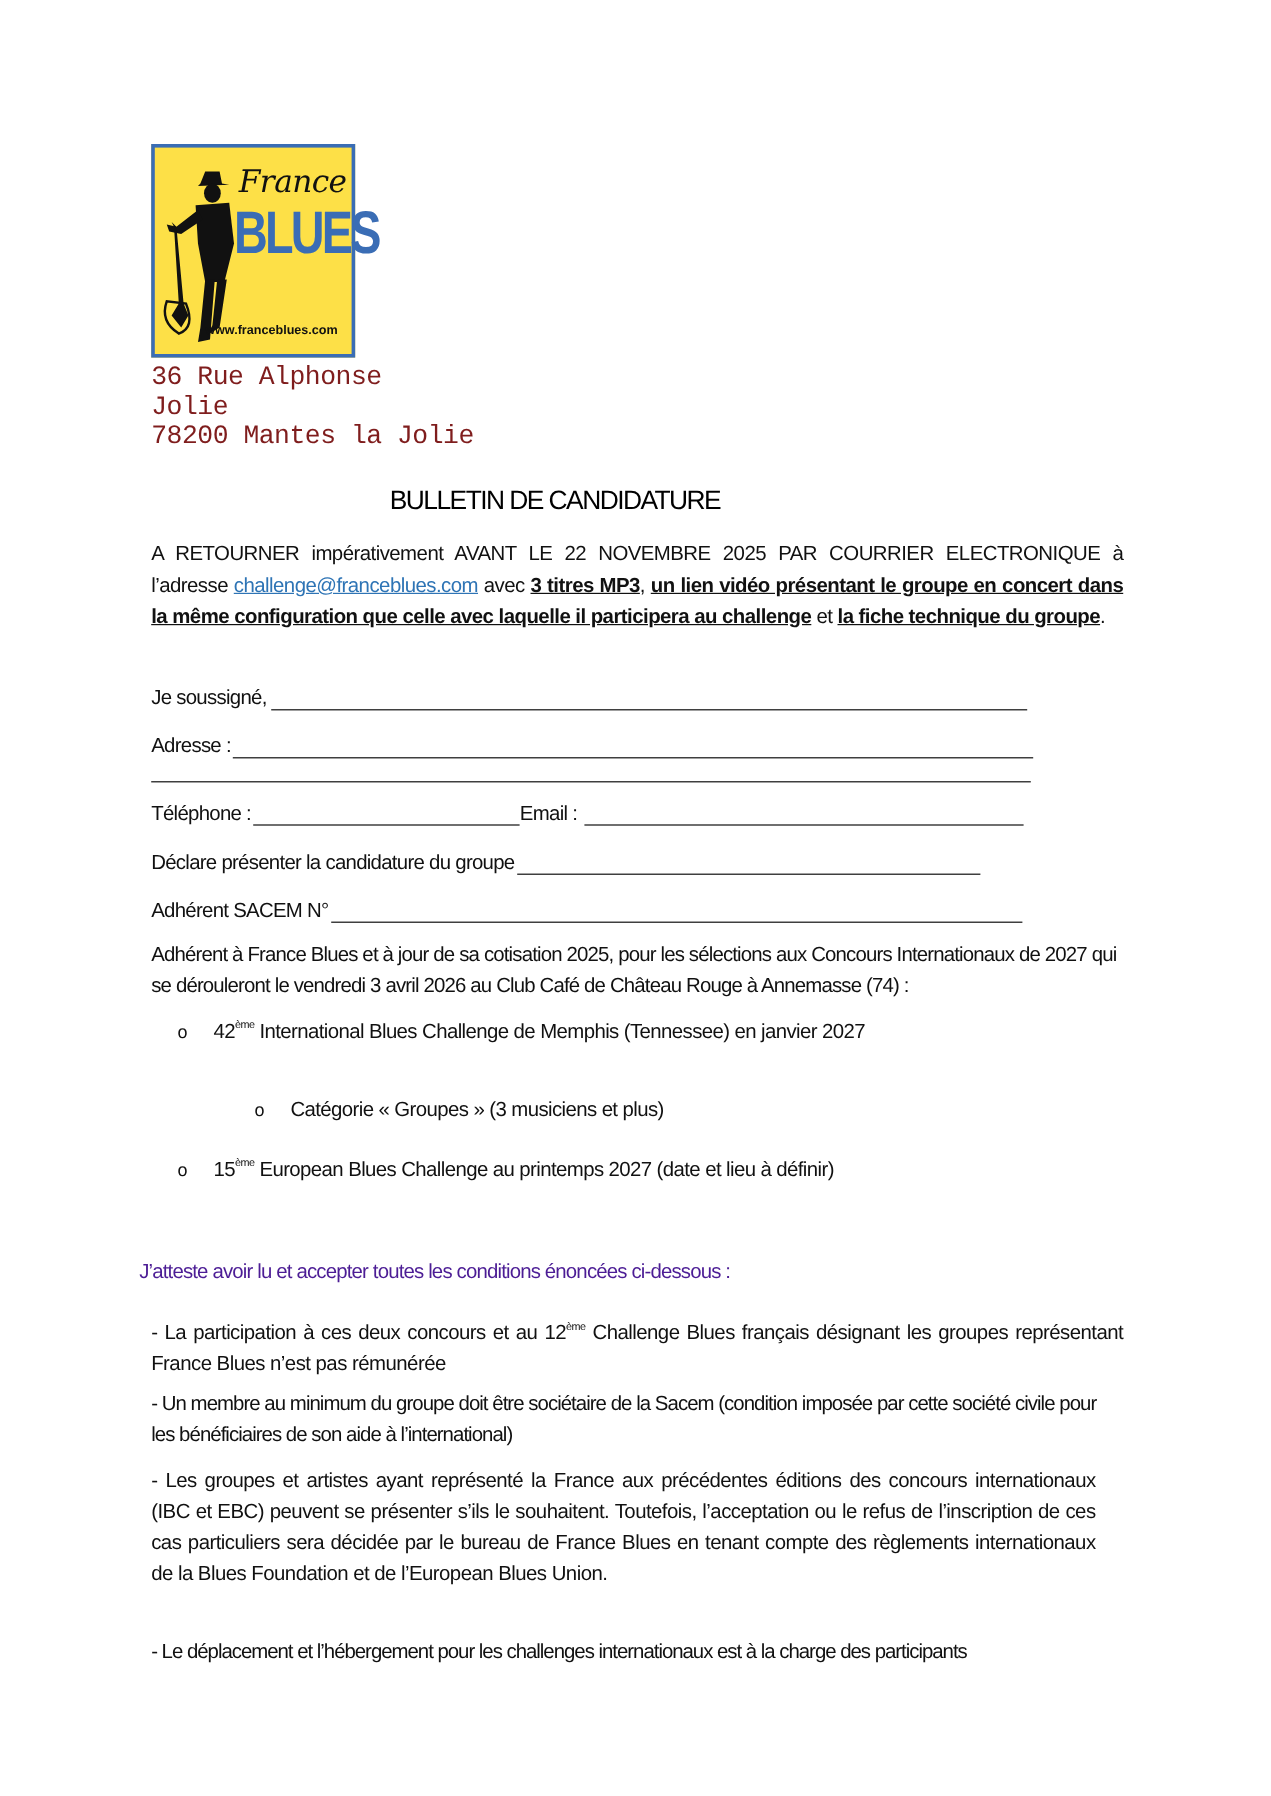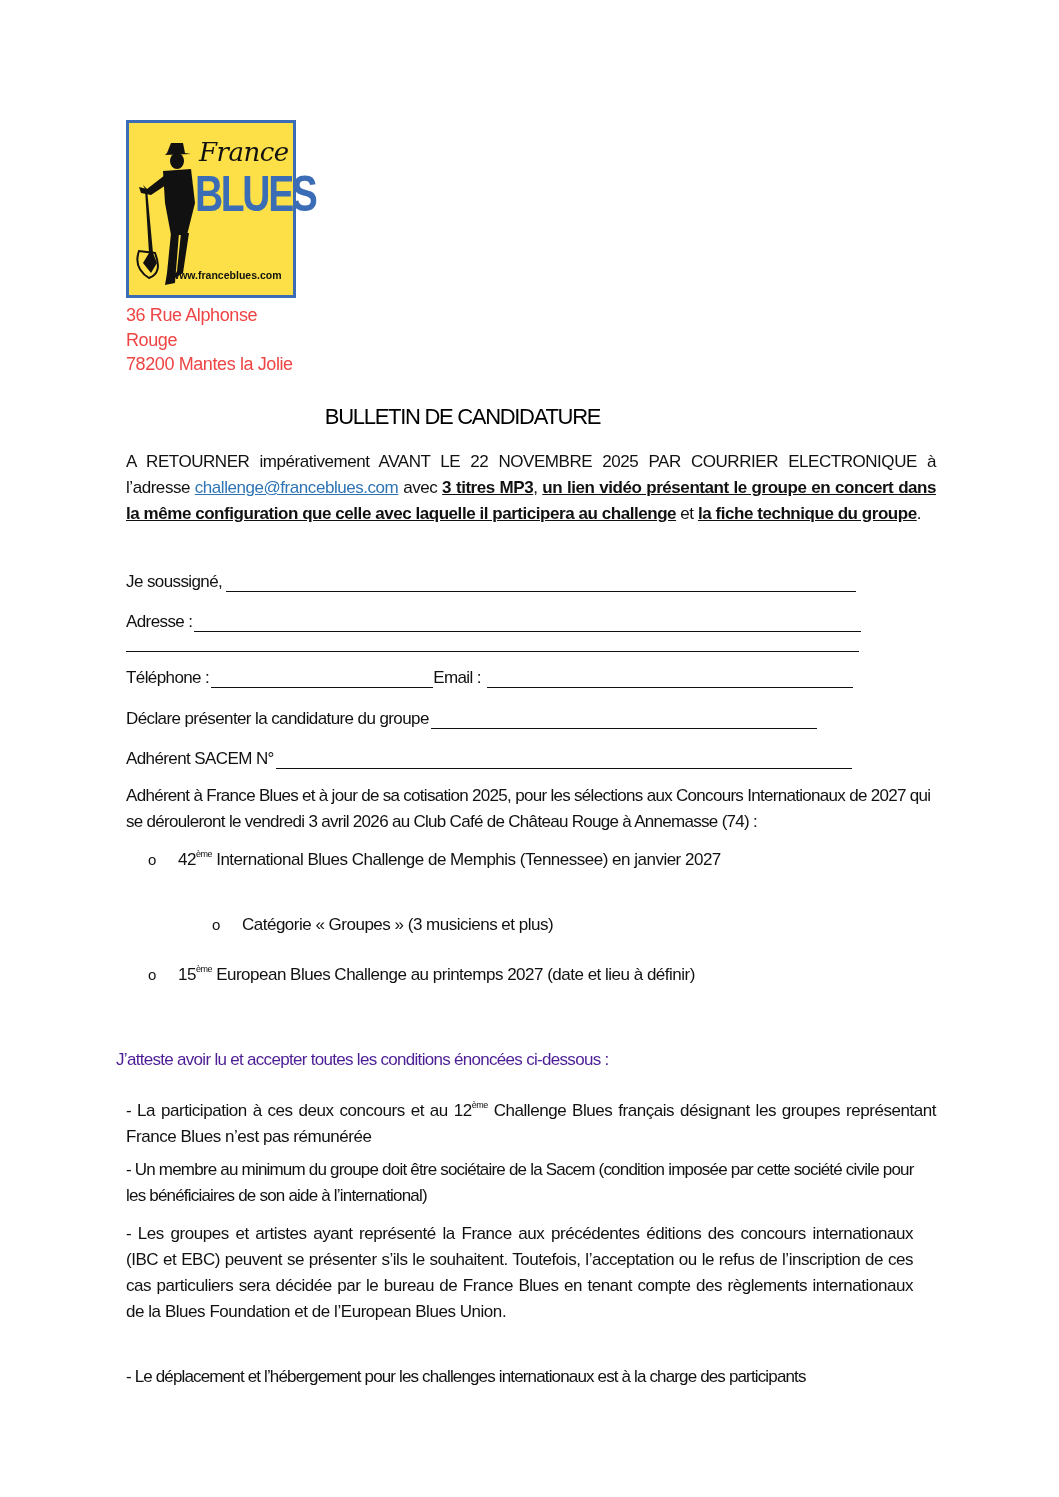--- a/index.html
+++ b/index.html
@@ -24,22 +24,22 @@
       position: absolute; left: 66px; top: 46px; font-family: "Liberation Sans", sans-serif;
       font-weight: bold; font-size: 50px; color: #3a6db5; letter-spacing: -3px;
       transform: scaleX(0.78); transform-origin: left top; line-height: 1;
     }
     .logo .url {
       position: absolute; left: 42px; top: 146px; font-family: "Liberation Sans", sans-serif;
       font-weight: bold; font-size: 10.5px; color: #111;
     }
 
     .addr {
-      position: absolute; left: 126px; top: 303px; color: #ef4444;
-      font-family: Liberation Sans, sans-serif; font-size: 18px; line-height: 24.5px;
+      position: absolute; left: 126px; top: 303px; color: #7f1d1d;
+      font-family: Liberation Mono, monospace; font-size: 22px; line-height: 24.5px;
       letter-spacing: -0.4px;
     }
     .addr div { white-space: nowrap; }
 
     .title {
       position: absolute; left: 0; width: 925px; top: 404px; text-align: center;
       font-family: "Liberation Sans", sans-serif; font-weight: normal; font-size: 22px;
       letter-spacing: -1.3px; color: #000;
     }
 
@@ -97,21 +97,21 @@
       <path d="M14 62 L16 66 L20 130 L14 140 L22 150 L28 140 L24 130 L18 66 Z" fill="#111"></path>
       <path d="M10 128 Q4 145 20 155 Q34 150 26 130 Z" fill="none" stroke="#111" stroke-width="2"></path>
     </svg>
     <span class="france">France</span>
     <span class="blues">BLUES</span>
     <span class="url">www.franceblues.com</span>
   </div>
 
   <div class="addr">
     <div>36 Rue Alphonse</div>
-    <div>Rouge</div>
+    <div>Jolie</div>
     <div>78200 Mantes la Jolie</div>
   </div>
 
   <div class="title">BULLETIN DE CANDIDATURE</div>
 
   <div class="p intro"><span>A RETOURNER impérativement AVANT LE 22 NOVEMBRE 2025 PAR COURRIER ELECTRONIQUE à l’adresse </span><span class="link">challenge@franceblues.com</span><span> avec </span><span class="bu">3 titres MP3</span><span>, </span><span class="bu">un lien vidéo présentant le groupe en concert dans la même configuration que celle avec laquelle il participera au challenge</span><span> et </span><span class="bu">la fiche technique du groupe</span><span>.</span></div>
 
   <div class="field" style="top:568px;">
     <span>Je soussigné,</span>
     <span class="line" style="width:630px; margin-left:4px;"></span>

